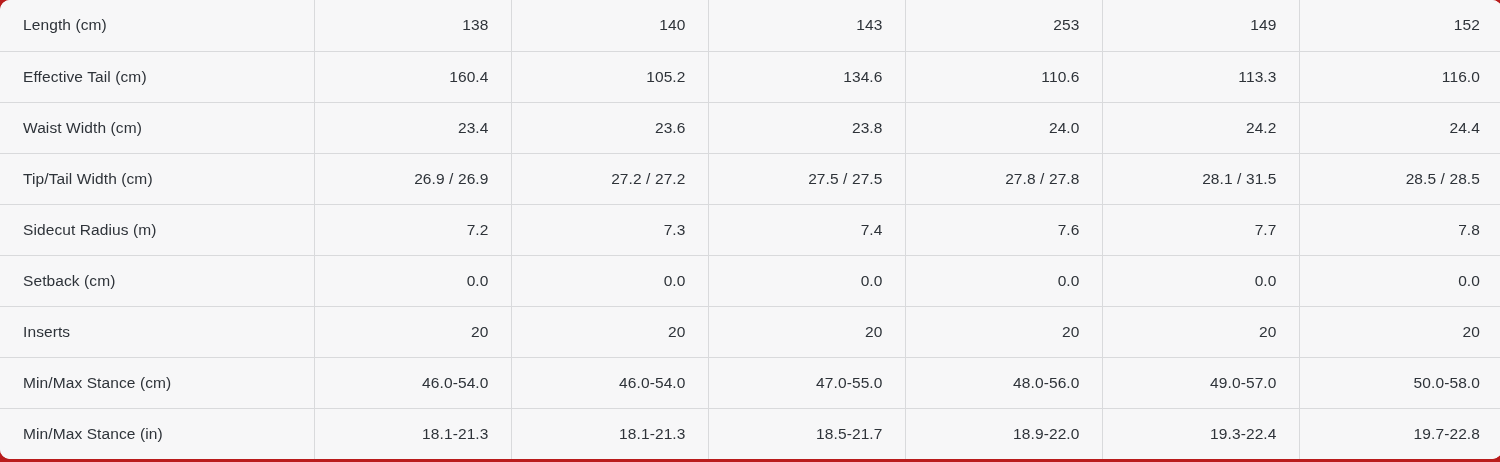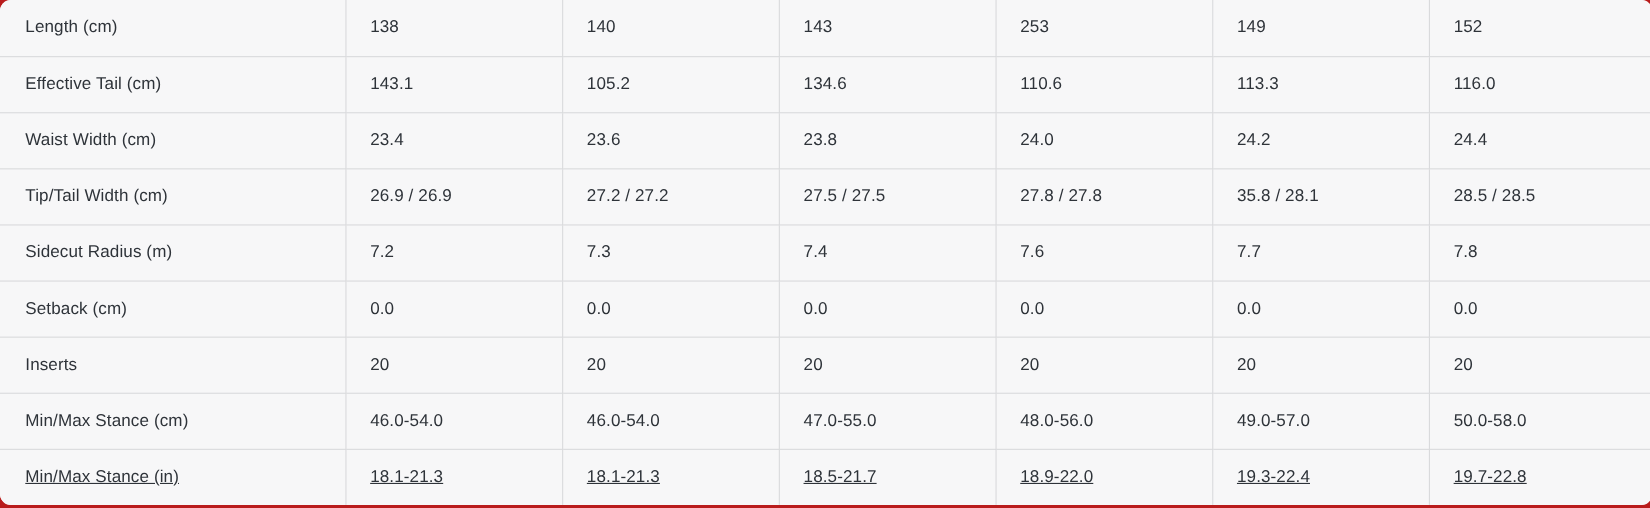--- a/index.html
+++ b/index.html
@@ -44,28 +44,28 @@
     white-space: nowrap;
     letter-spacing: 0.1px;
   }
   table.spec-table td.label-cell {
     width: 314px;
     text-align: left;
     padding-left: 23px;
   }
   table.spec-table td.value-cell {
     width: 197px;
+    text-align: right;
   }
   table.spec-table td.value-cell.last-col {
     border-right: none;
     width: 203px;
   }
   table.spec-table tr:last-child td {
     border-bottom: none;
-    text-decoration: underline;
   }
 </style>
 </head>
 <body>
 
 <div class="spec-table-wrap">
   <table class="spec-table">
     <tbody>
 
       <tr>
@@ -73,21 +73,21 @@
         <td class="value-cell">138</td>
         <td class="value-cell">140</td>
         <td class="value-cell">143</td>
         <td class="value-cell">253</td>
         <td class="value-cell">149</td>
         <td class="value-cell last-col">152</td>
       </tr>
 
       <tr>
         <td class="label-cell">Effective Tail (cm)</td>
-        <td class="value-cell">143.1</td>
+        <td class="value-cell">160.4</td>
         <td class="value-cell">105.2</td>
         <td class="value-cell">134.6</td>
         <td class="value-cell">110.6</td>
         <td class="value-cell">113.3</td>
         <td class="value-cell last-col">116.0</td>
       </tr>
 
       <tr>
         <td class="label-cell">Waist Width (cm)</td>
         <td class="value-cell">23.4</td>
@@ -97,21 +97,21 @@
         <td class="value-cell">24.2</td>
         <td class="value-cell last-col">24.4</td>
       </tr>
 
       <tr>
         <td class="label-cell">Tip/Tail Width (cm)</td>
         <td class="value-cell">26.9 / 26.9</td>
         <td class="value-cell">27.2 / 27.2</td>
         <td class="value-cell">27.5 / 27.5</td>
         <td class="value-cell">27.8 / 27.8</td>
-        <td class="value-cell">35.8 / 28.1</td>
+        <td class="value-cell">28.1 / 31.5</td>
         <td class="value-cell last-col">28.5 / 28.5</td>
       </tr>
 
       <tr>
         <td class="label-cell">Sidecut Radius (m)</td>
         <td class="value-cell">7.2</td>
         <td class="value-cell">7.3</td>
         <td class="value-cell">7.4</td>
         <td class="value-cell">7.6</td>
         <td class="value-cell">7.7</td>

